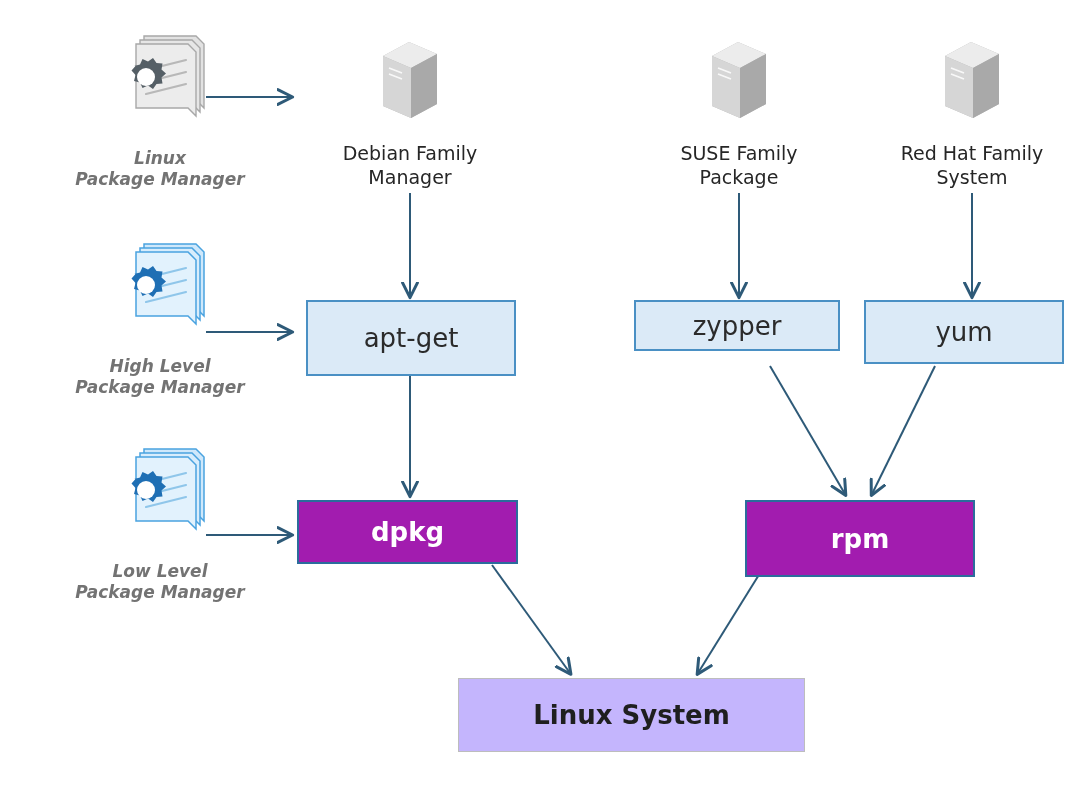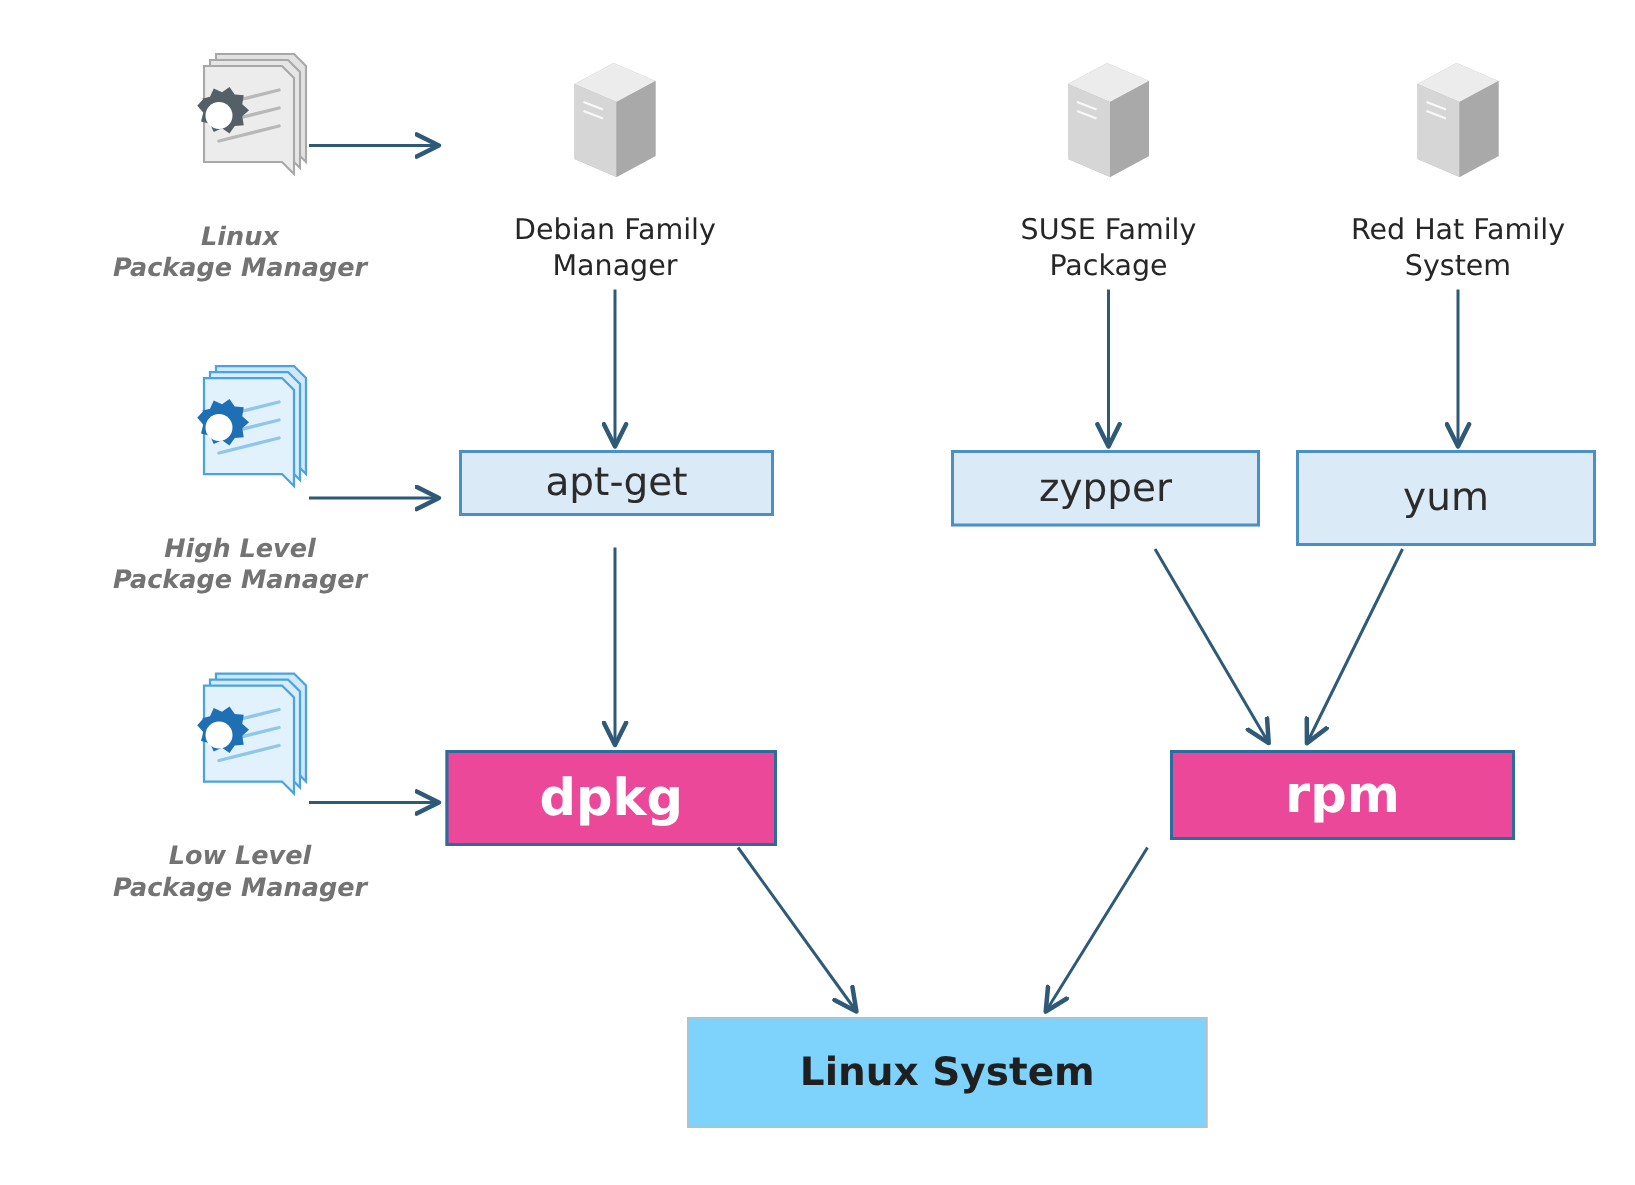--- a/index.html
+++ b/index.html
@@ -76,28 +76,28 @@
     justify-content: center;
     box-sizing: border-box;
   }
   .box-high {
     background: #dbeaf7;
     border: 2px solid #4a90c4;
     color: #2b2b2b;
     font-size: 26px;
   }
   .box-low {
-    background: #ec4899;
+    background: #a21caf;
     border: 2px solid #2b6c9c;
     color: #ffffff;
-    font-size: 34px;
+    font-size: 26px;
     font-weight: bold;
   }
   .box-target {
-    background: #7dd3fc;
+    background: #c4b5fd;
     border: 1px solid #bdbdbd;
     color: #1f1f1f;
     font-size: 26px;
     font-weight: bold;
   }
 </style>
 </head>
 <body>
 
 <div id="canvas">
@@ -243,34 +243,34 @@
         <g stroke="#ffffff" stroke-width="1.6" opacity="0.85">
           <line x1="14" y1="30" x2="27" y2="35"></line>
           <line x1="14" y1="36" x2="27" y2="41"></line>
         </g>
       </svg>
     </div>
     <div class="sys-label">Red Hat Family
 System</div>
   </div>
 
-  <div class="node-box box-high" style="left:306px; top:300px; width:210px; height:44px;">
+  <div class="node-box box-high" style="left:306px; top:300px; width:210px; height:76px;">
     <span>apt-get</span>
   </div>
   <div class="node-box box-high" style="left:634px; top:300px; width:206px; height:51px;">
     <span>zypper</span>
   </div>
   <div class="node-box box-high" style="left:864px; top:300px; width:200px; height:64px;">
     <span>yum</span>
   </div>
 
   <div class="node-box box-low" style="left:297px; top:500px; width:221px; height:64px;">
     <span>dpkg</span>
   </div>
-  <div class="node-box box-low" style="left:780px; top:500px; width:230px; height:60px;">
+  <div class="node-box box-low" style="left:745px; top:500px; width:230px; height:77px;">
     <span>rpm</span>
   </div>
 
   <div class="node-box box-target" style="left:458px; top:678px; width:347px; height:74px;">
     <span>Linux System</span>
   </div>
 
 </div>
 
 </body></html>

